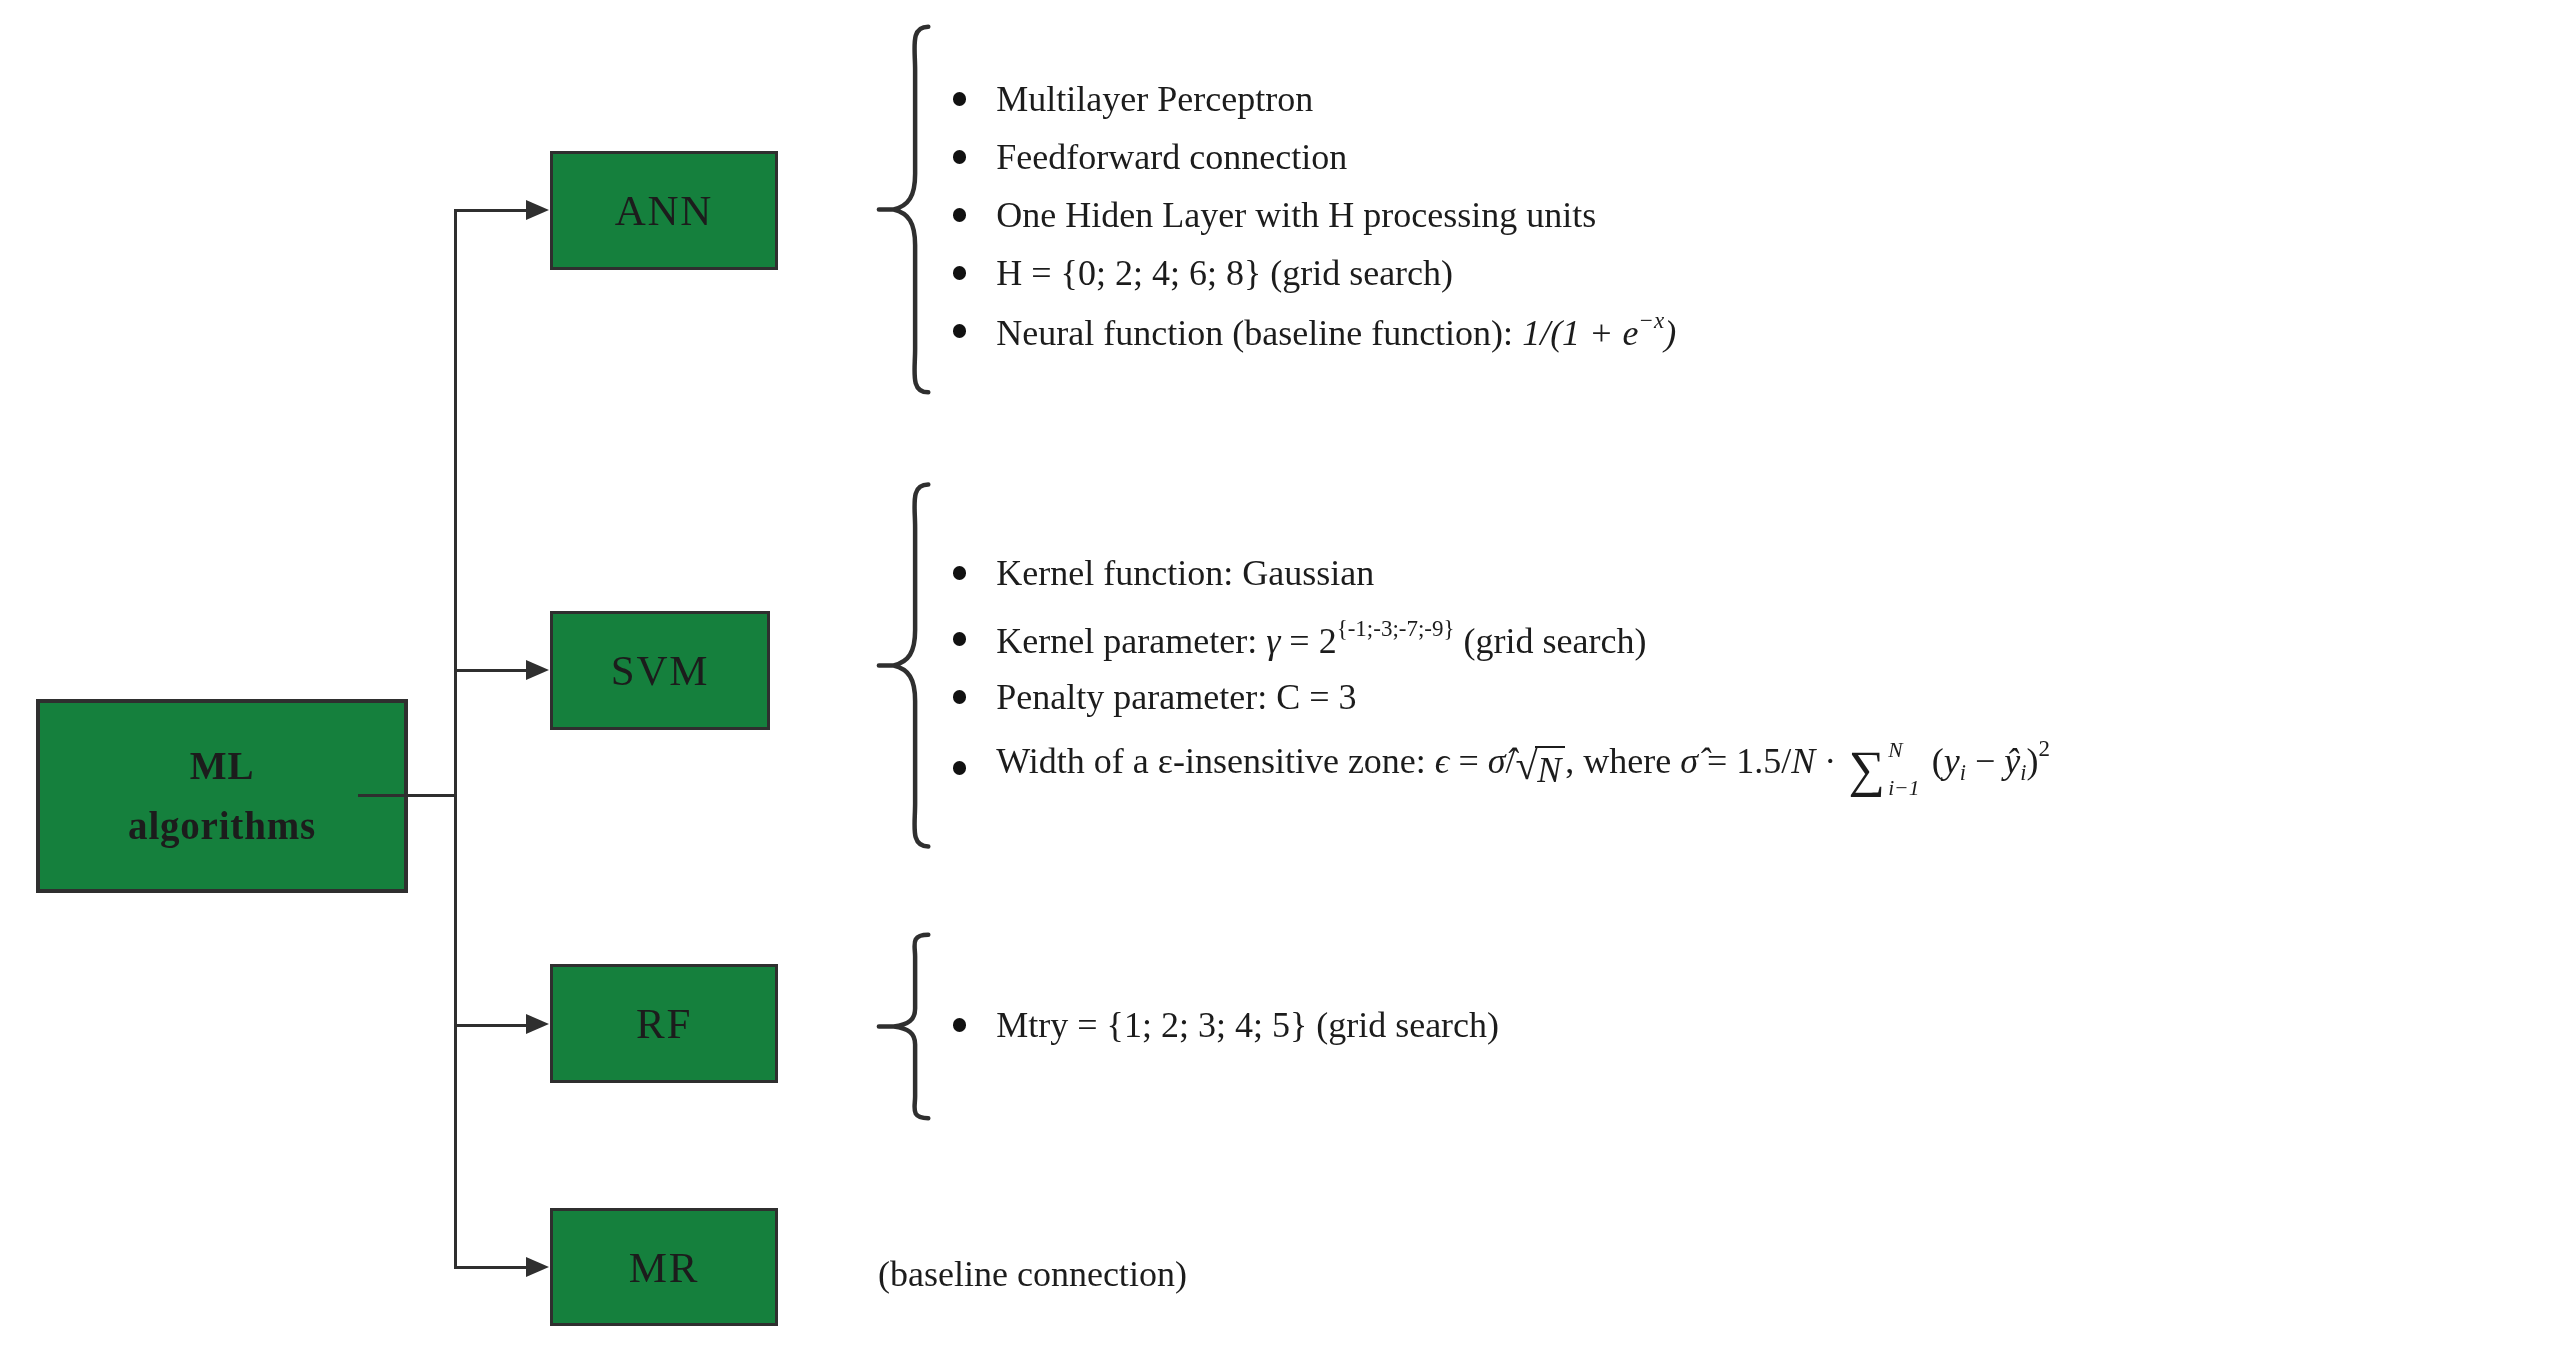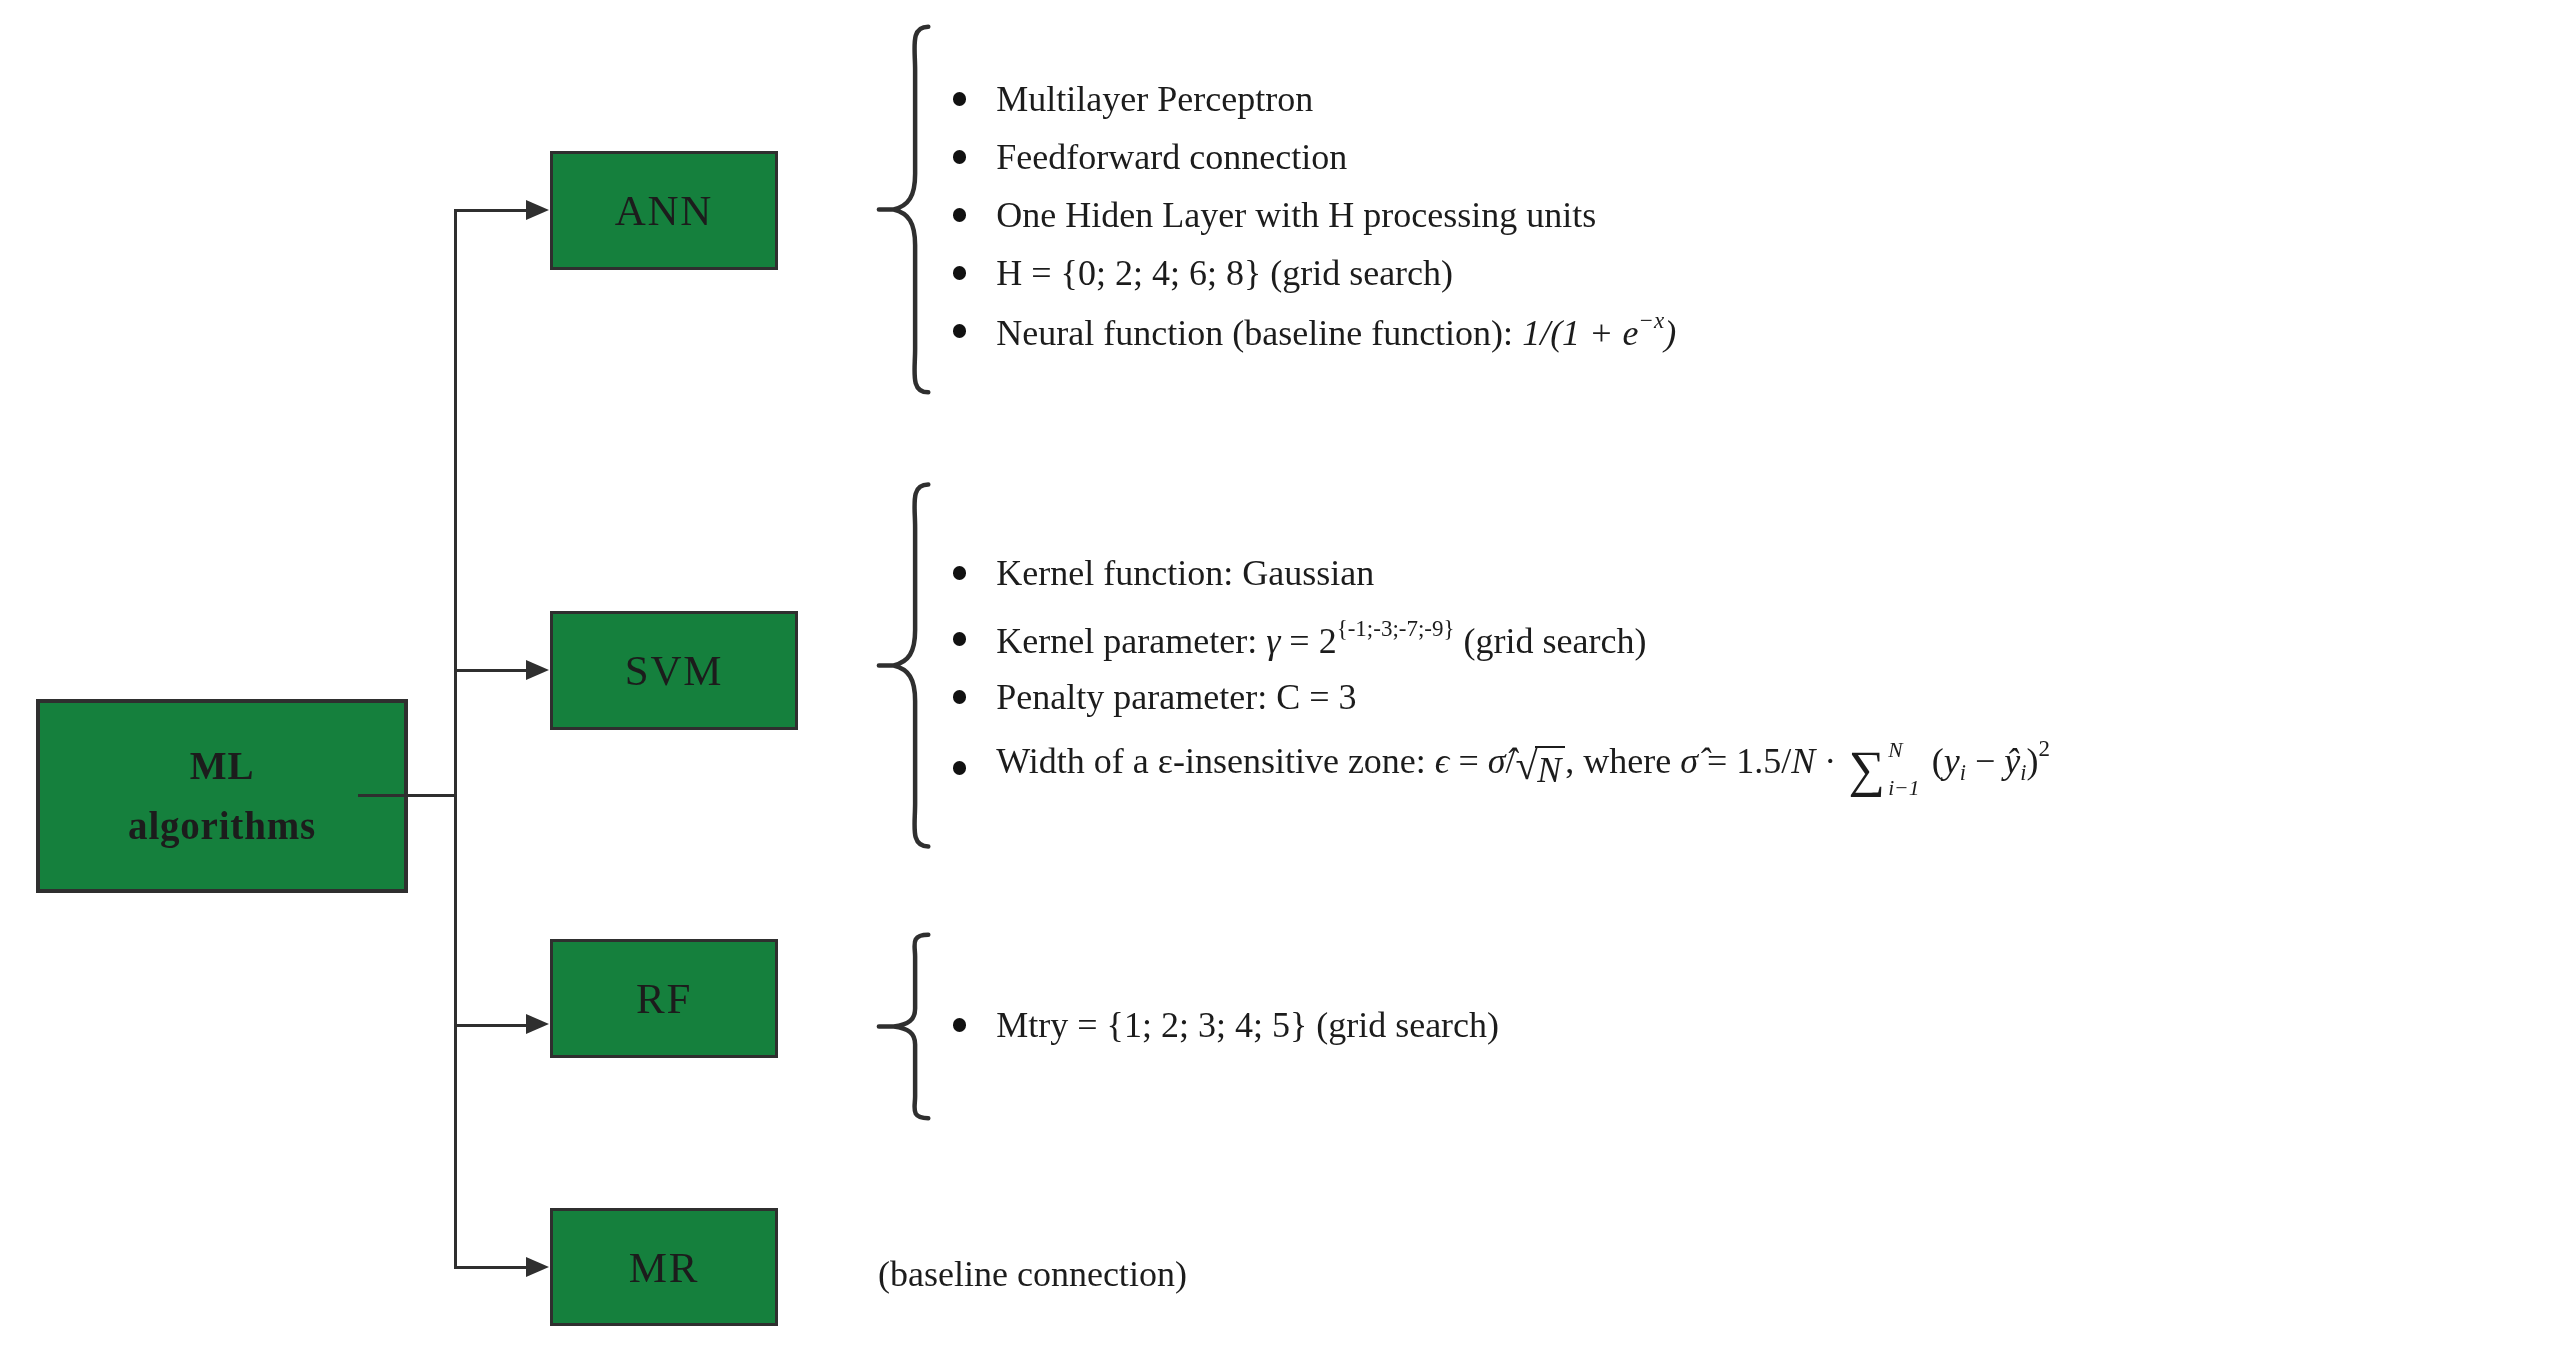--- a/index.html
+++ b/index.html
@@ -40,22 +40,22 @@
     border-width:4.1px;
     flex-direction:column;
   }
   .root-box .root-line{
     font-size:39px;
     font-weight:bold;
     line-height:60px;
     letter-spacing:0.8px;
   }
   .box-ann{left:550px;top:151px;width:228px;height:119px;}
-  .box-svm{left:550px;top:611px;width:248px;height:119px;}
-  .box-rf {left:550px;top:939px;width:228px;height:119px;}
+  .box-svm{left:550px;top:611px;width:220px;height:119px;}
+  .box-rf {left:550px;top:964px;width:228px;height:119px;}
   .box-mr {left:550px;top:1208px;width:228px;height:118px;}
 
   
   .hline,.vline{position:absolute;background:var(--line);}
   .hline{height:3.3px;}
   .vline{width:3.3px;}
   .stub {left:358px;top:794px;width:99px;}
   .trunk{left:454px;top:209px;height:1060px;}
   .arrow-line{left:456px;width:70px;}
   .al-ann{top:209px;} .al-svm{top:669px;} .al-rf{top:1024px;} .al-mr{top:1266px;}

